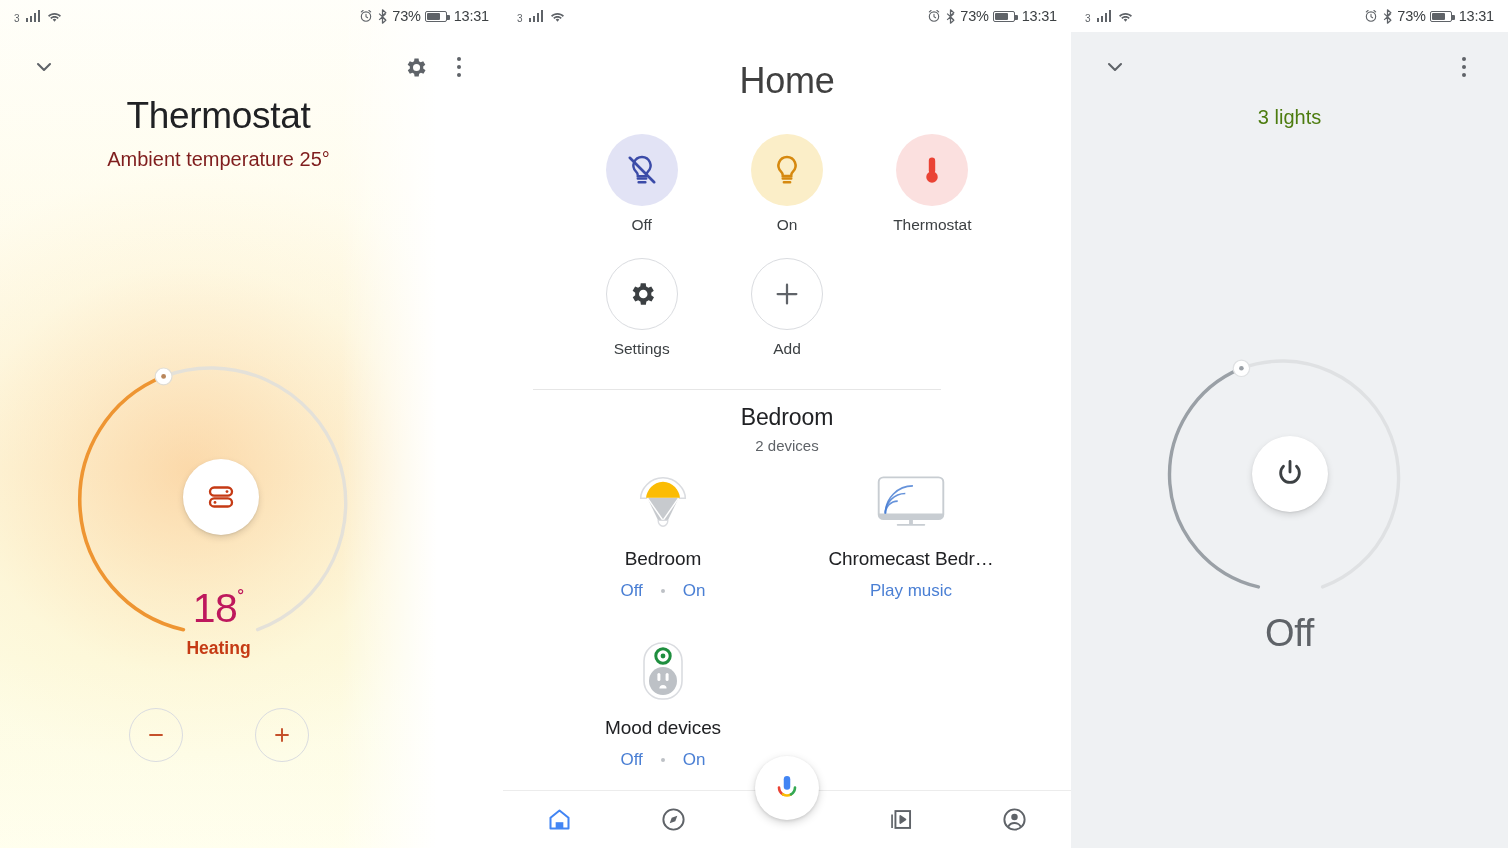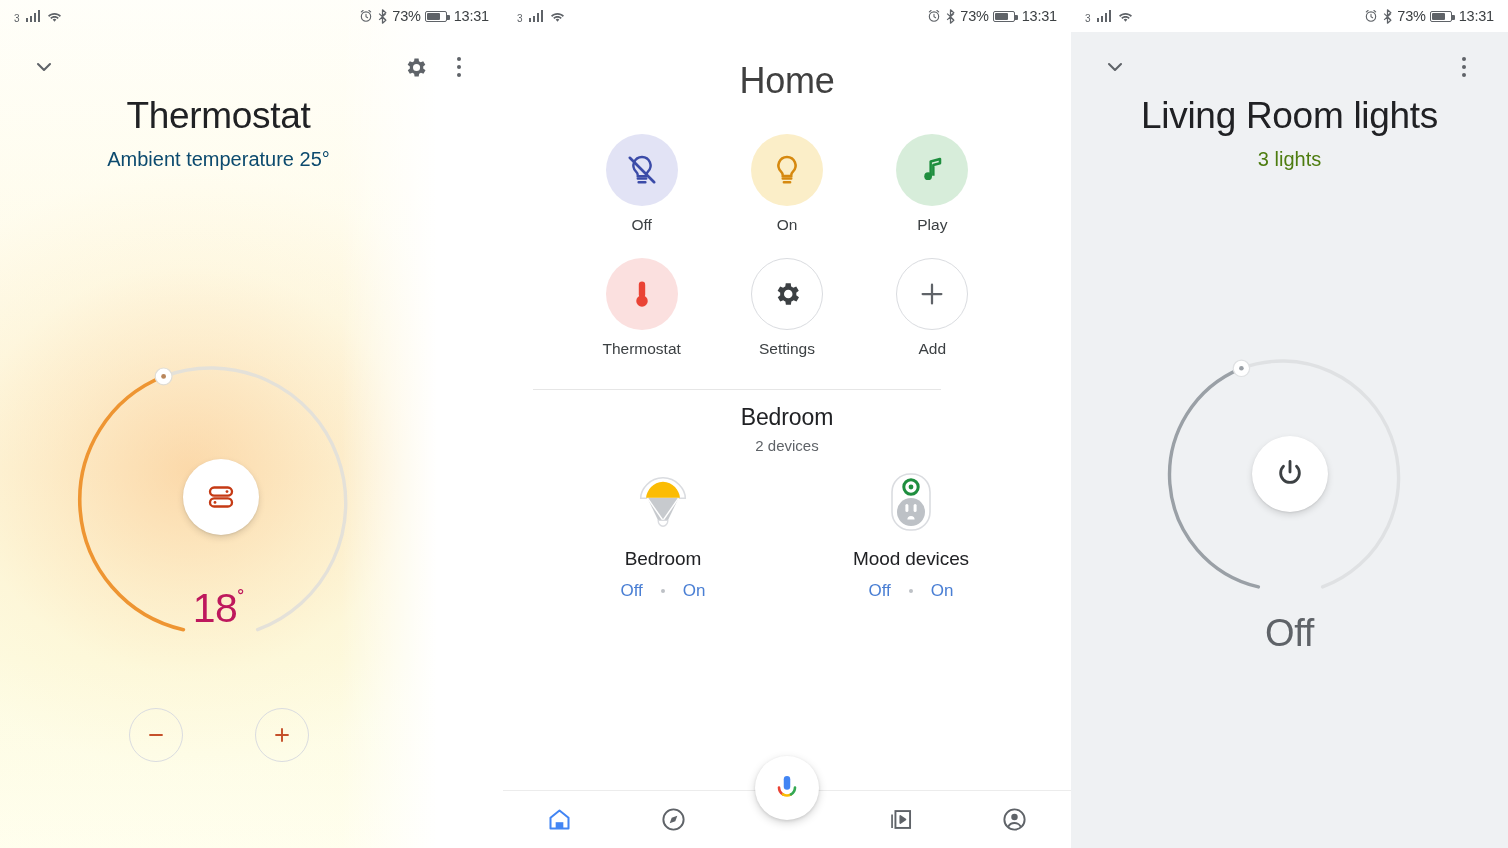--- a/index.html
+++ b/index.html
@@ -87,21 +87,21 @@
   }
   .thermo-bg::after{
     content:""; position:absolute; inset:0;
     background: linear-gradient(to right, rgba(255,255,255,0) 78%, rgba(255,255,255,0.85) 97%, #fff 100%);
   }
   .title-block { position:absolute; top: 95px; left: 0; width: 437px; text-align: center; z-index: 20; }
   .page-title {
     font-size: 37px; font-weight: 400; color: #202124; letter-spacing: -.3px;
   }
   .page-sub {
-    margin-top: 11px; font-size: 20px; color: #0c4a6e; font-weight: 400;
+    margin-top: 11px; font-size: 20px; color: #7f1d1d; font-weight: 400;
   }
 
   .dial-wrap { position: absolute; z-index: 20; }
   .dial-wrap.left  { left: 38px;  top: 317px; width: 365px; height: 365px; }
   .dial-wrap.right { left: 1133px; top: 317px; width: 315px; height: 315px; }
   .dial-svg { position: absolute; inset: 0; width: 100%; height: 100%; overflow: visible; }
 
   .knob {
     position: absolute;
     border-radius: 50%;
@@ -285,20 +285,21 @@
           <rect x="7" y="8.5" width="22" height="8.2" rx="4.1" fill="none" stroke="#c53a14" stroke-width="2.3"></rect>
           <circle cx="24" cy="12.6" r="1.4" fill="#c53a14"></circle>
           <rect x="7" y="19.3" width="22" height="8.2" rx="4.1" fill="none" stroke="#c53a14" stroke-width="2.3"></rect>
           <circle cx="12" cy="23.4" r="1.4" fill="#c53a14"></circle>
         </svg>
       </div>
     </div>
 
     <div class="temp-readout">
       <div class="temp-val"><span>18</span><sup>˚</sup></div>
+      <div class="temp-state">Heating</div>
     </div>
 
     <div class="stepper-row">
       <div class="step-btn">
         <svg width="22" height="22" viewBox="0 0 24 24">
             <path d="M5.5 12h13" stroke="#c5502a" stroke-width="2.1" stroke-linecap="round"></path>
           </svg>
       </div>
       <div class="step-btn">
         <svg width="22" height="22" viewBox="0 0 24 24">
@@ -366,29 +367,20 @@
       <div class="qa">
         <div class="qa-circle" style="background:#fbeec8">
           <svg width="34" height="34" viewBox="0 0 24 24">
             <path d="M12 2.8a6 6 0 00-4.2 10.3c.7.7 1.2 1.7 1.2 2.6v.6h6v-.6c0-.9.5-1.9 1.2-2.6A6 6 0 0012 2.8z" fill="none" stroke="#d68910" stroke-width="1.8"></path>
             <path d="M9 18h6M9.8 20.6h4.4" stroke="#d68910" stroke-width="1.8" stroke-linecap="round"></path>
           </svg>
         </div>
         <div class="qa-label">On</div>
       </div>
 
-      <div class="qa">
-        <div class="qa-circle" style="background:#d7edda">
-          <svg width="32" height="32" viewBox="0 0 24 24">
-            <path d="M11 16.4V5.6l7-1.8v3.1l-5 1.3v8.2" fill="none" stroke="#1e8e3e" stroke-width="1.9" stroke-linejoin="round"></path>
-            <circle cx="9.1" cy="16.6" r="2.9" fill="#1e8e3e"></circle>
-          </svg>
-        </div>
-        <div class="qa-label">Play</div>
-      </div>
 
       <div class="qa">
         <div class="qa-circle" style="background:#fbe0df">
           <svg width="32" height="32" viewBox="0 0 24 24">
             <rect x="9.6" y="2.6" width="4.8" height="12" rx="2.4" fill="#ea4335"></rect>
             <circle cx="12" cy="17.2" r="4.3" fill="#ea4335"></circle>
           </svg>
         </div>
         <div class="qa-label">Thermostat</div>
       </div>
@@ -432,20 +424,36 @@
           </svg>
         </div>
         <div class="device-name">Bedroom</div>
         <div class="device-actions">
           <a>Off</a>
           <span class="dot-sep"></span>
           <a>On</a>
         </div>
       </div>
 
+      <div class="device">
+        <div class="device-icon">
+          <svg width="76" height="60" viewBox="0 0 80 62">
+            <rect x="6" y="4" width="68" height="44" rx="5" fill="#ffffff" stroke="#c8cdd2" stroke-width="2"></rect>
+            <path d="M6 42 h68 v1 a5 5 0 0 1 -5 5 H 11 a5 5 0 0 1 -5 -5 z" fill="#c8cdd2"></path>
+            <path d="M40 54 h1 v-6 h-2 v6z M26 54 h28" stroke="#c8cdd2" stroke-width="2" fill="none" stroke-linecap="round"></path>
+            <path d="M13 42 a29 29 0 0 1 29 -29" fill="none" stroke="#4a7fd4" stroke-width="1.7" opacity=".85"></path>
+            <path d="M13 42 a21 21 0 0 1 21 -21" fill="none" stroke="#4a7fd4" stroke-width="1.7" opacity=".85"></path>
+            <path d="M13 42 a13 13 0 0 1 13 -13" fill="none" stroke="#4a7fd4" stroke-width="1.7" opacity=".85"></path>
+          </svg>
+        </div>
+        <div class="device-name">Chromecast Bedr…</div>
+        <div class="device-actions">
+          <a>Play music</a>
+        </div>
+      </div>
 
       <div class="device">
         <div class="device-icon">
           <svg width="52" height="64" viewBox="0 0 52 64">
             <rect x="7" y="3" width="38" height="56" rx="18" fill="#ffffff" stroke="#dadce0" stroke-width="1.6"></rect>
             <circle cx="26" cy="16" r="7.2" fill="none" stroke="#1e8e3e" stroke-width="3"></circle>
             <circle cx="26" cy="16" r="2.4" fill="#1e8e3e"></circle>
             <circle cx="26" cy="41" r="14" fill="#bdc1c6"></circle>
             <rect x="20.4" y="33" width="3" height="8" rx="1.5" fill="#ffffff"></rect>
             <rect x="28.6" y="33" width="3" height="8" rx="1.5" fill="#ffffff"></rect>
@@ -551,21 +559,20 @@
       <div class="iconbtn">
         <span class="dots">
             <i></i>
             <i></i>
             <i></i>
           </span>
       </div>
     </div>
 
     <div class="title-block">
-      <div class="page-title">Living Room lights</div>
       <div class="page-sub">3 lights</div>
     </div>
 
     <div class="dial-wrap right" style="left:62px;top:317px;width:315px;height:315px;">
       <svg class="dial-svg" viewBox="0 0 315 315">
         <path d="M 108.4 51.3 A 115 115 0 1 1 189.6 269.9" fill="none" stroke="#dfe1e3" stroke-width="3.4" stroke-linecap="round"></path>
         <path d="M 108.4 51.3 A 115 115 0 0 0 125.4 269.9" fill="none" stroke="#9aa0a6" stroke-width="3.4" stroke-linecap="round"></path>
         <g>
           <circle cx="108.4" cy="51.3" r="8.2" fill="#ffffff" stroke="#dfe1e3" stroke-width="1.2"></circle>
           <circle cx="108.4" cy="51.3" r="2.3" fill="#9aa0a6"></circle>

